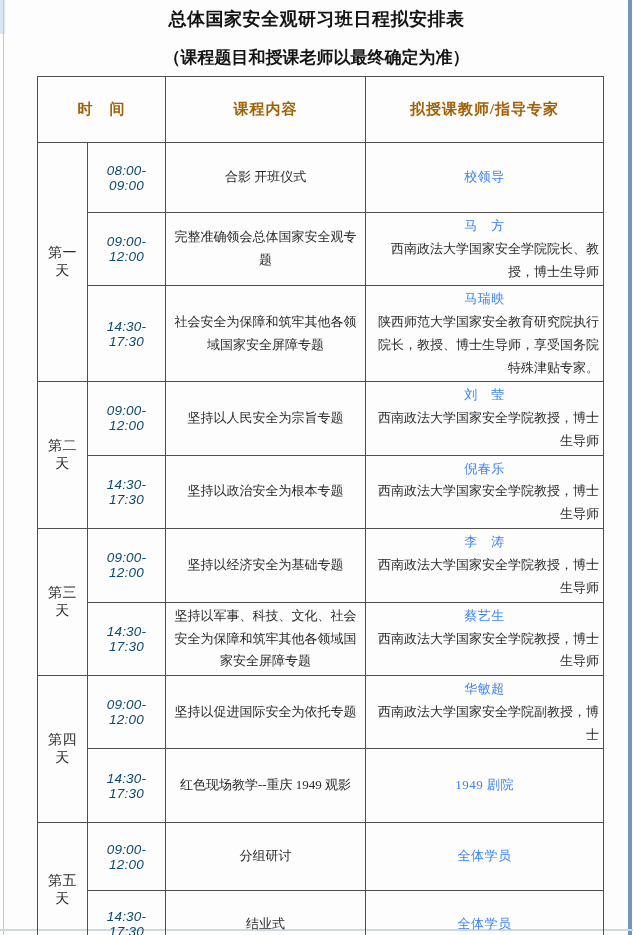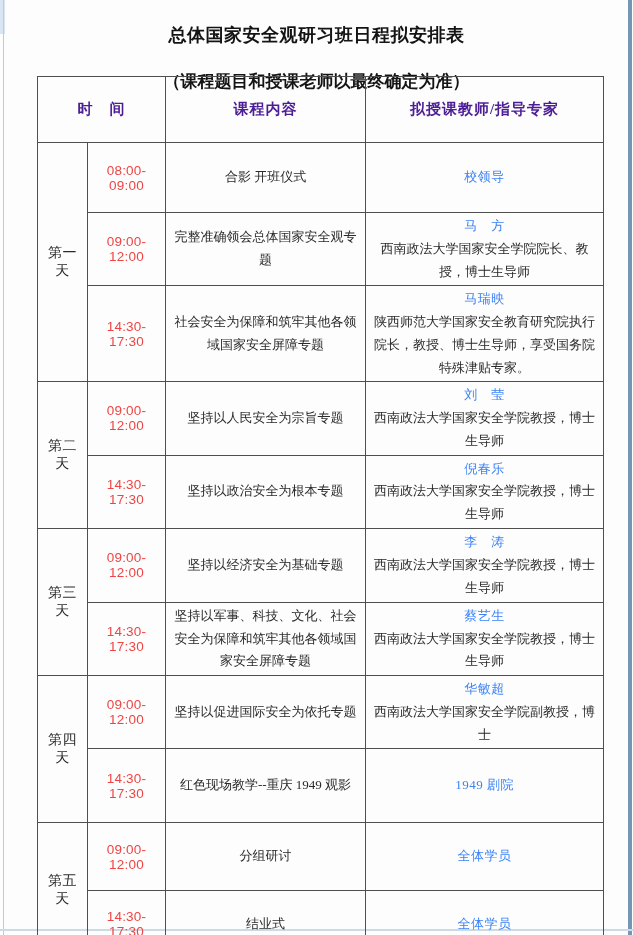--- a/index.html
+++ b/index.html
@@ -11,21 +11,21 @@
     font-family: "Liberation Serif", "DejaVu Serif", serif;
     color: #2e2e2e;
   }
   
   .edge-left   { position: absolute; left: 3px; top: 0; width: 1px; height: 935px; background: #c9c9c9; }
   .edge-corner { position: absolute; left: 0; top: 0; width: 5px; height: 34px; background: #d9e5f1; }
   .edge-right  { position: absolute; left: 628px; top: 0; width: 4px; height: 935px; background: #7795b5; }
   .edge-bottom { position: absolute; left: 0; top: 929px; width: 633px; height: 2px; background: #ccd9e6; }
 
   .title {
-    margin: 16px; padding-top: 7px;
+    margin: 0; padding-top: 7px;
     text-align: center;
     font-size: 18px; font-weight: bold; color: #141414;
     line-height: 24px;
     letter-spacing: 0.5px;
   }
   .subtitle {
     margin: 8px; padding-top: 7px;
     text-align: center;
     font-size: 17px; font-weight: bold; color: #141414;
     line-height: 24px;
@@ -39,46 +39,48 @@
     table-layout: fixed;
   }
   table.schedule th, table.schedule td {
     border: 1px solid #4f4f4f;
     text-align: center;
     vertical-align: middle;
     padding: 2px 4px;
     overflow: hidden;
   }
   th.h {
-    font-size: 15px; font-weight: bold; color: #4c1d95;
+    font-size: 15px; font-weight: bold; color: #a16207;
     letter-spacing: 1px;
   }
   td.day {
     font-size: 14px; color: #2a2a2a;
     letter-spacing: 0.5px;
   }
   td.time {
     font-family: "Liberation Sans", "DejaVu Sans", sans-serif;
-    font-size: 13.5px; color: #ef4444;
+    font-size: 13.5px; color: #0c4a6e;
     letter-spacing: 0.2px;
+    font-style: italic;
   }
   td.course {
     font-size: 13px; color: #2a2a2a;
     line-height: 1.75;
     padding: 2px 10px;
   }
   td.teacher { padding: 2px 2px; }
   .tname {
     font-size: 13px; color: #3b82f6;
     line-height: 1.75;
     letter-spacing: 0.5px;
   }
   .tdesc {
     font-size: 13px; color: #2a2a2a;
     line-height: 1.75;
+    text-align: right;
   }
 </style>
 </head>
 <body>
 
 <div class="edge-corner"></div>
 <div class="edge-left"></div>
 <div class="edge-right"></div>
 <div class="edge-bottom"></div>
 

